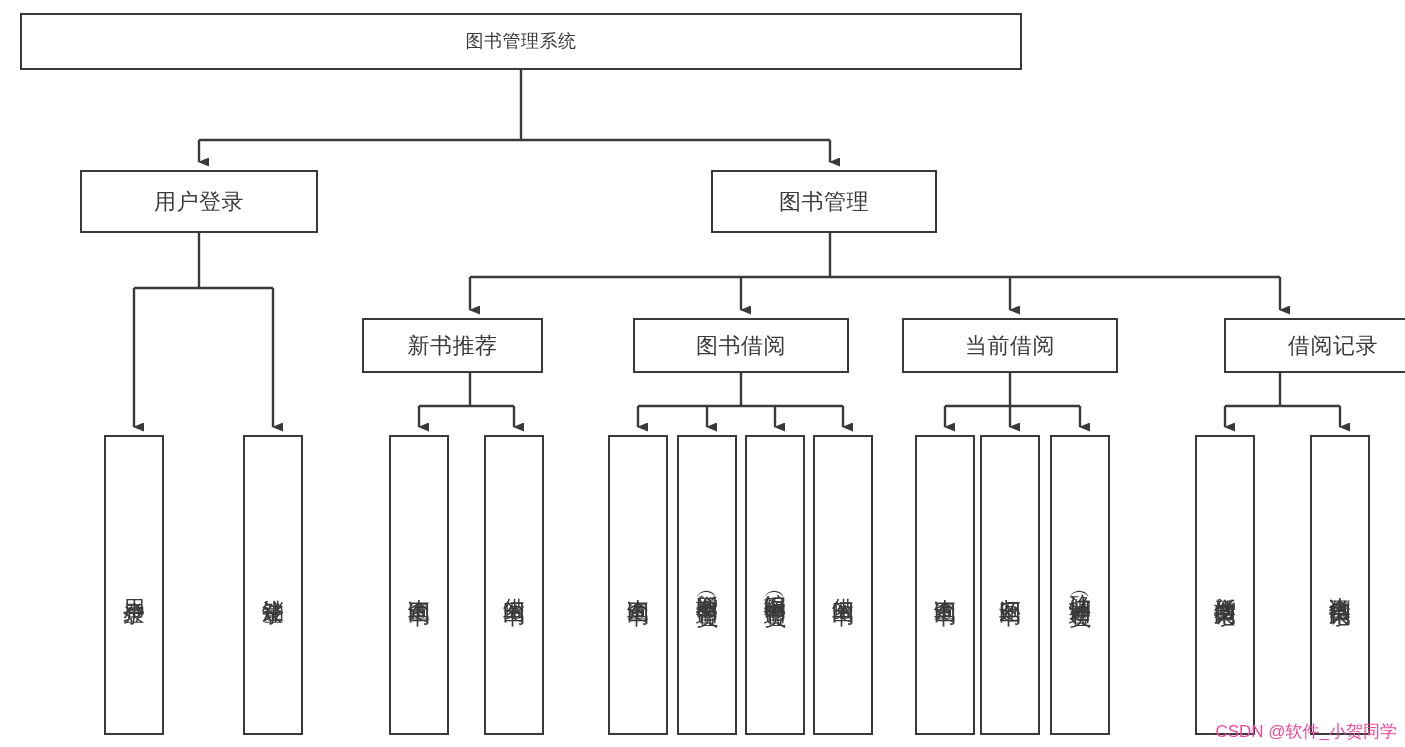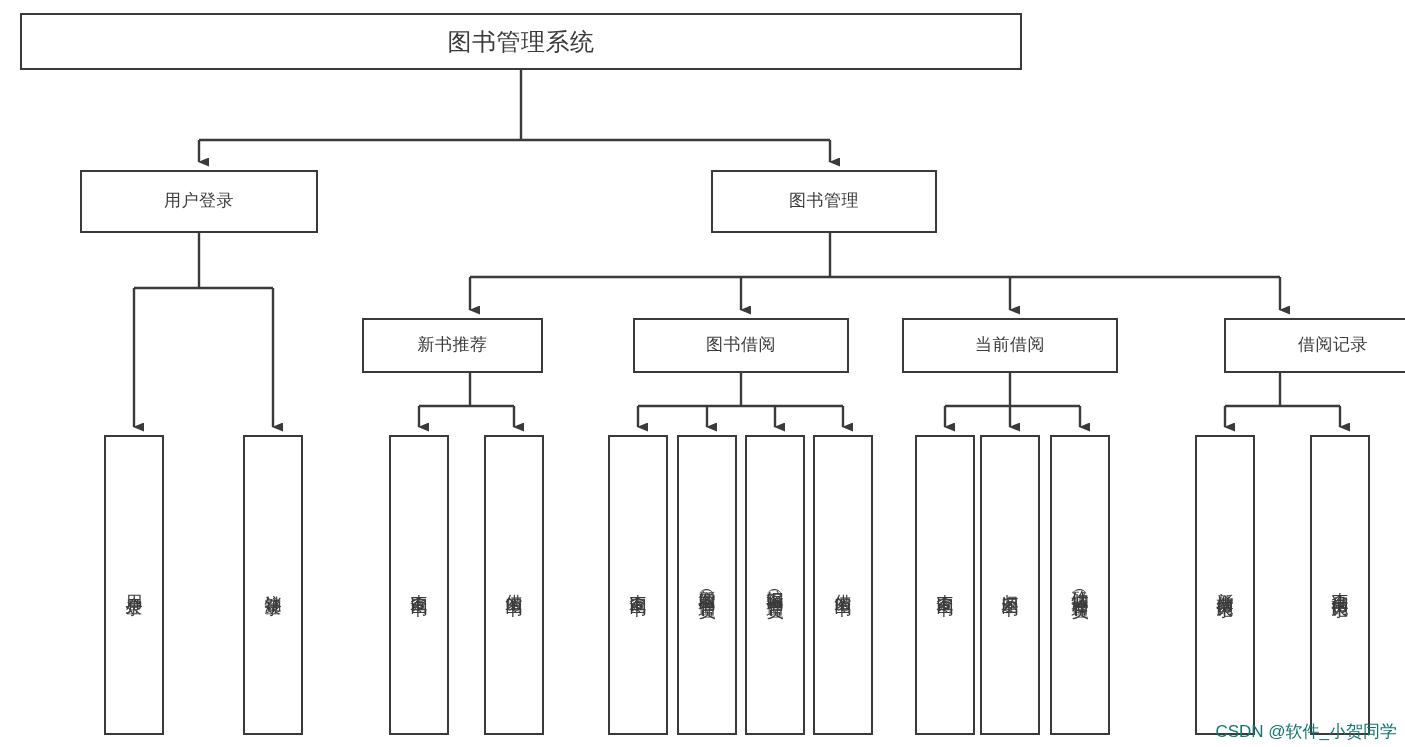--- a/index.html
+++ b/index.html
@@ -32,40 +32,40 @@
     background: #ffffff;
     border: 2.4px solid #3a3a3a;
     display: flex;
     align-items: center;
     justify-content: center;
     overflow: hidden;
   }
   .node-label {
     font-family: "Liberation Sans", "DejaVu Sans", sans-serif;
     color: #3a3a3a;
-    font-size: 17px;
+    font-size: 22px;
     line-height: 1.08;
     letter-spacing: 0.5px;
     white-space: pre;
     text-align: center;
   }
   .node-box.vertical .node-label {
     writing-mode: vertical-rl;
     text-orientation: upright;
     letter-spacing: 2px;
     line-height: 1.0;
   }
-  .node-box.root .node-label { font-size: 24px; }
+  .node-box.root .node-label { font-size: 18px; }
   .watermark {
     position: absolute;
     right: 8px;
     bottom: 4px;
     font-family: "Liberation Sans", "DejaVu Sans", sans-serif;
     font-size: 17px;
-    color: #0f766e;
+    color: #ec4899;
     white-space: pre;
     pointer-events: none;
   }
 </style>
 </head>
 <body>
 
 <div id="diagram-root">
 
   <svg class="diagram-canvas" viewBox="0 0 1405 747" xmlns="http://www.w3.org/2000/svg">

